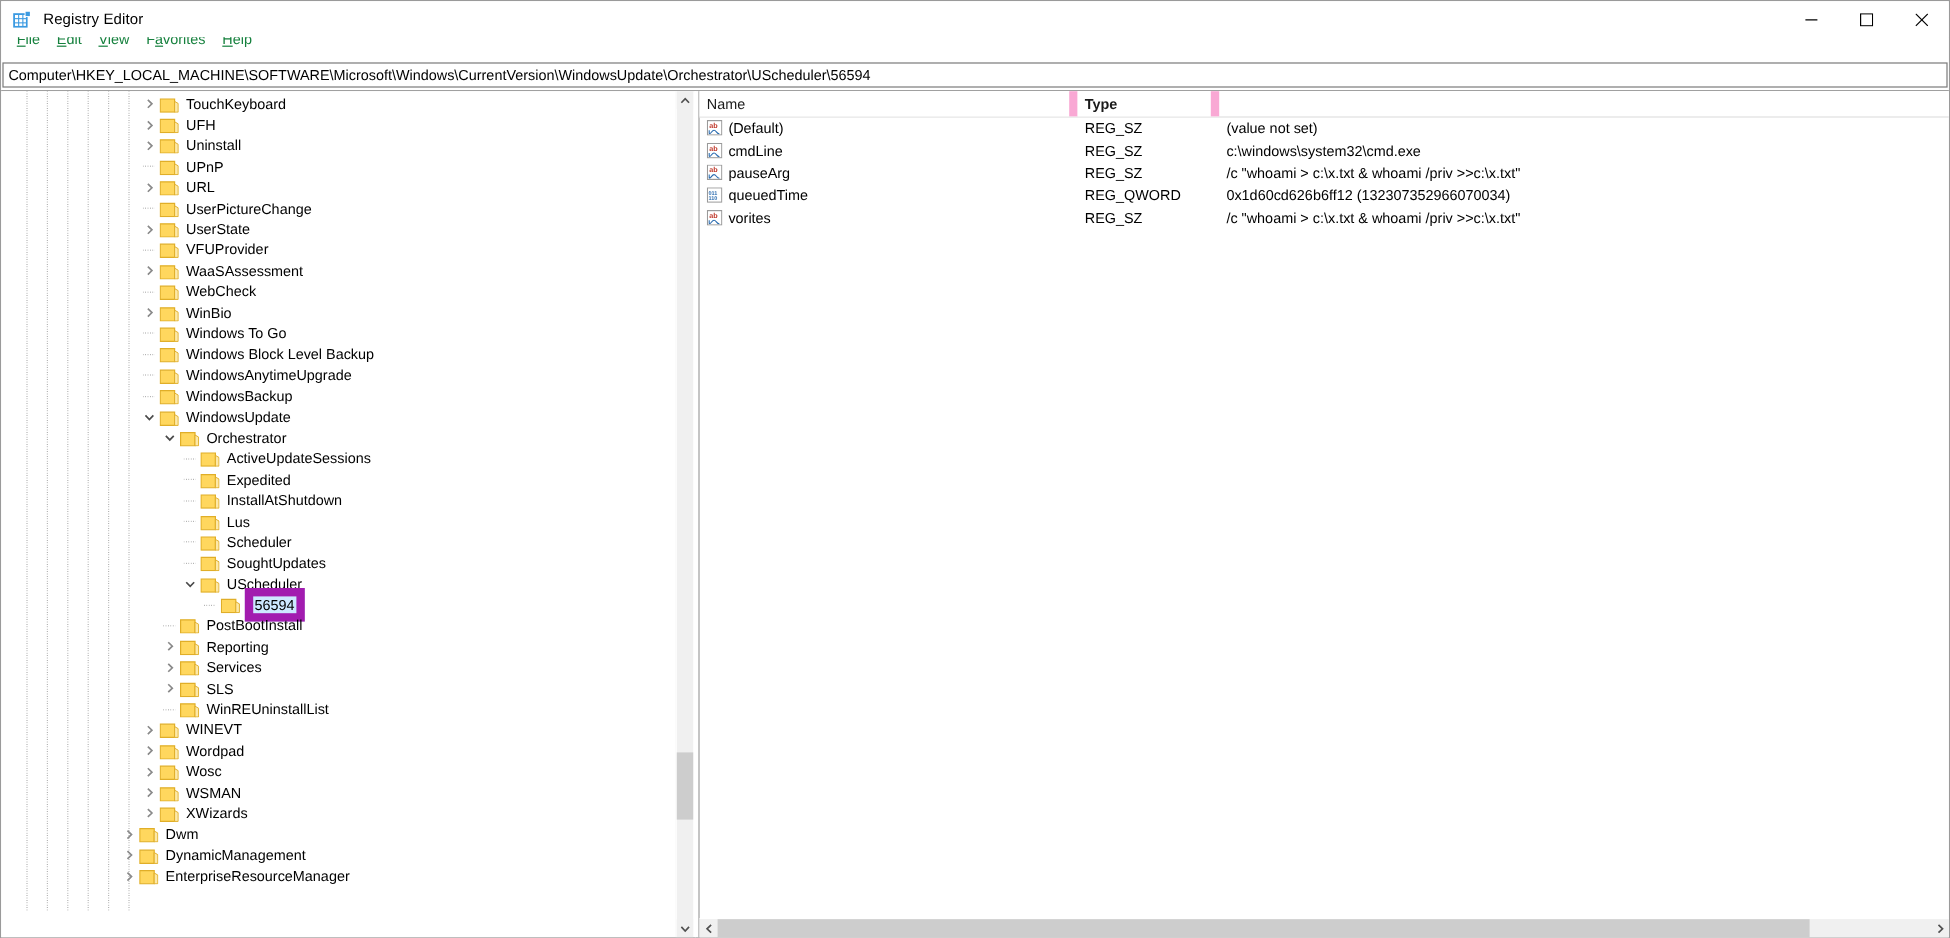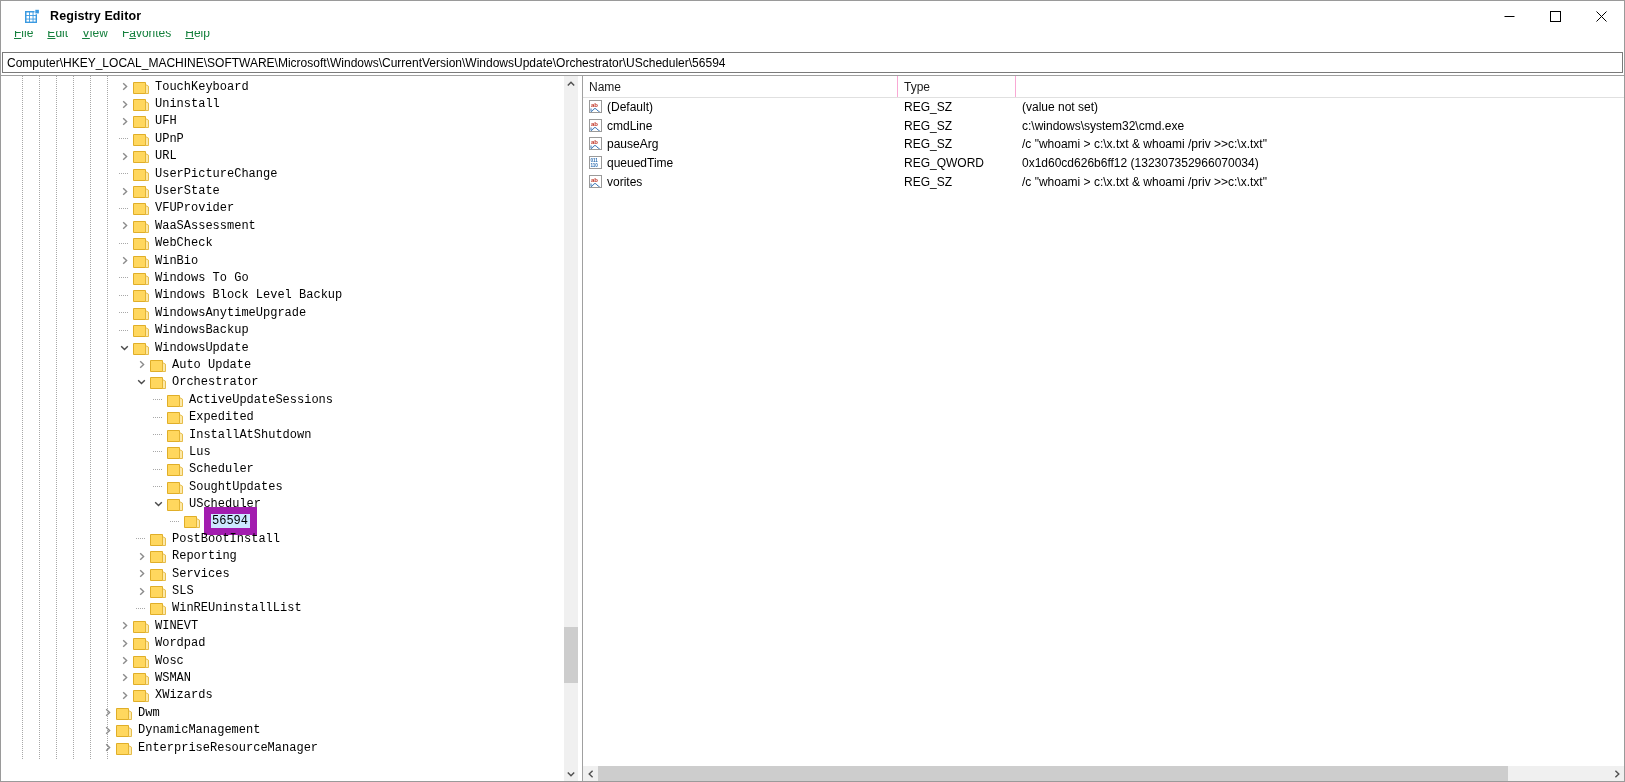--- a/index.html
+++ b/index.html
@@ -34,23 +34,22 @@
     height: 30px;
     min-height: 30px;
     background: #ffffff;
     display: flex;
     align-items: center;
     position: relative;
   }
   .title-left {
     display: flex;
     align-items: center;
-    padding-left: 23px;
+    padding-left: 9px;
     gap: 9px;
-    font-weight: bold;
   }
   .app-icon {
     width: 17px;
     height: 17px;
     position: relative;
   }
   .app-title {
     font-size: 12.5px;
     color: #000000;
     letter-spacing: 0.1px;
@@ -130,21 +129,20 @@
     overflow: hidden;
   }
   .tree-scroll {
     flex: 1;
     overflow: hidden;
     position: relative;
   }
   .tree {
     position: relative;
     padding-top: 2px;
-    font-family: Liberation Mono, monospace;
   }
   .trow {
     height: 17.4px;
     display: flex;
     align-items: center;
     position: relative;
     white-space: nowrap;
     cursor: default;
   }
   .guides {
@@ -259,26 +257,26 @@
     background: #ffffff;
     border-bottom: 1px solid #e0e0e0;
   }
   .lv-col {
     font-size: 12px;
     color: #1a1a1a;
     display: flex;
     align-items: center;
     padding-left: 6px;
     box-sizing: border-box;
-    border-right: 1px solid #f9a8d4;
+    border-right: 7px solid #f9a8d4;
     cursor: default;
     background: #ffffff;
   }
   .col-name { width: 315px; min-width:315px; }
-  .col-type { width: 118px; min-width:118px; }
+  .col-type { width: 118px; min-width:118px;font-weight:bold; }
   .col-data { flex: 1; border-right: none; }
 
   .lv-body {
     flex: 1;
     overflow: hidden;
     position: relative;
   }
   .lrow {
     height: 18.6px;
     display: flex;
@@ -424,34 +422,34 @@
               <span class="indent" style="width: 115px;"></span>
               <span class="expander">
                 <svg width="8" height="9" viewBox="0 0 8 9">
                   <polyline points="2.2,1.2 5.6,4.5 2.2,7.8" fill="none" stroke="#8a8a8a" stroke-width="1.4"></polyline>
                 </svg>
               </span>
               <span class="folder"><svg width="16" height="14" viewBox="0 0 16 14">
                   <path d="M0.5 2.5 L0.5 13.5 L12.5 13.5 L12.5 2.5 Z" fill="#ffd75e" stroke="#e0ae28" stroke-width="1"></path>
                   <path d="M12.5 4.5 L15.5 6.2 L15.5 13.5 L12.5 13.5 Z" fill="#fde9a9" stroke="#e0ae28" stroke-width="0.8"></path>
                 </svg></span>
+              <span class="tlabel">UFH</span>
+            </div>
+            <div class="trow">
+              <span class="indent" style="width: 115px;"></span>
+              <span class="expander">
+                <svg width="8" height="9" viewBox="0 0 8 9">
+                  <polyline points="2.2,1.2 5.6,4.5 2.2,7.8" fill="none" stroke="#8a8a8a" stroke-width="1.4"></polyline>
+                </svg>
+              </span>
+              <span class="folder"><svg width="16" height="14" viewBox="0 0 16 14">
+                  <path d="M0.5 2.5 L0.5 13.5 L12.5 13.5 L12.5 2.5 Z" fill="#ffd75e" stroke="#e0ae28" stroke-width="1"></path>
+                  <path d="M12.5 4.5 L15.5 6.2 L15.5 13.5 L12.5 13.5 Z" fill="#fde9a9" stroke="#e0ae28" stroke-width="0.8"></path>
+                </svg></span>
               <span class="tlabel">Uninstall</span>
-            </div>
-            <div class="trow">
-              <span class="indent" style="width: 115px;"></span>
-              <span class="expander">
-                <svg width="8" height="9" viewBox="0 0 8 9">
-                  <polyline points="2.2,1.2 5.6,4.5 2.2,7.8" fill="none" stroke="#8a8a8a" stroke-width="1.4"></polyline>
-                </svg>
-              </span>
-              <span class="folder"><svg width="16" height="14" viewBox="0 0 16 14">
-                  <path d="M0.5 2.5 L0.5 13.5 L12.5 13.5 L12.5 2.5 Z" fill="#ffd75e" stroke="#e0ae28" stroke-width="1"></path>
-                  <path d="M12.5 4.5 L15.5 6.2 L15.5 13.5 L12.5 13.5 Z" fill="#fde9a9" stroke="#e0ae28" stroke-width="0.8"></path>
-                </svg></span>
-              <span class="tlabel">UFH</span>
             </div>
             <div class="trow">
               <span class="indent" style="width: 115px;"></span>
               <span class="stub"></span>
               <span class="folder"><svg width="16" height="14" viewBox="0 0 16 14">
                   <path d="M0.5 2.5 L0.5 13.5 L12.5 13.5 L12.5 2.5 Z" fill="#ffd75e" stroke="#e0ae28" stroke-width="1"></path>
                   <path d="M12.5 4.5 L15.5 6.2 L15.5 13.5 L12.5 13.5 Z" fill="#fde9a9" stroke="#e0ae28" stroke-width="0.8"></path>
                 </svg></span>
               <span class="tlabel">UPnP</span>
             </div>
@@ -575,33 +573,20 @@
               <span class="expander">
                 <svg width="9" height="8" viewBox="0 0 9 8">
                   <polyline points="1.2,2.2 4.5,5.6 7.8,2.2" fill="none" stroke="#4a4a4a" stroke-width="1.4"></polyline>
                 </svg>
               </span>
               <span class="folder"><svg width="16" height="14" viewBox="0 0 16 14">
                   <path d="M0.5 2.5 L0.5 13.5 L12.5 13.5 L12.5 2.5 Z" fill="#ffd75e" stroke="#e0ae28" stroke-width="1"></path>
                   <path d="M12.5 4.5 L15.5 6.2 L15.5 13.5 L12.5 13.5 Z" fill="#fde9a9" stroke="#e0ae28" stroke-width="0.8"></path>
                 </svg></span>
               <span class="tlabel">WindowsUpdate</span>
-            </div>
-            <div class="trow">
-              <span class="indent" style="width: 132px;"></span>
-              <span class="expander">
-                <svg width="8" height="9" viewBox="0 0 8 9">
-                  <polyline points="2.2,1.2 5.6,4.5 2.2,7.8" fill="none" stroke="#8a8a8a" stroke-width="1.4"></polyline>
-                </svg>
-              </span>
-              <span class="folder"><svg width="16" height="14" viewBox="0 0 16 14">
-                  <path d="M0.5 2.5 L0.5 13.5 L12.5 13.5 L12.5 2.5 Z" fill="#ffd75e" stroke="#e0ae28" stroke-width="1"></path>
-                  <path d="M12.5 4.5 L15.5 6.2 L15.5 13.5 L12.5 13.5 Z" fill="#fde9a9" stroke="#e0ae28" stroke-width="0.8"></path>
-                </svg></span>
-              <span class="tlabel">Auto Update</span>
             </div>
             <div class="trow">
               <span class="indent" style="width: 132px;"></span>
               <span class="expander">
                 <svg width="9" height="8" viewBox="0 0 9 8">
                   <polyline points="1.2,2.2 4.5,5.6 7.8,2.2" fill="none" stroke="#4a4a4a" stroke-width="1.4"></polyline>
                 </svg>
               </span>
               <span class="folder"><svg width="16" height="14" viewBox="0 0 16 14">
                   <path d="M0.5 2.5 L0.5 13.5 L12.5 13.5 L12.5 2.5 Z" fill="#ffd75e" stroke="#e0ae28" stroke-width="1"></path>

